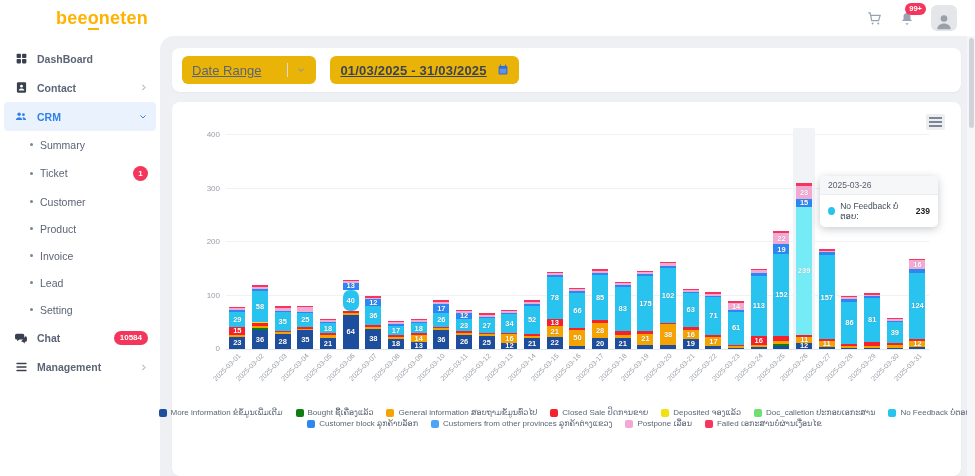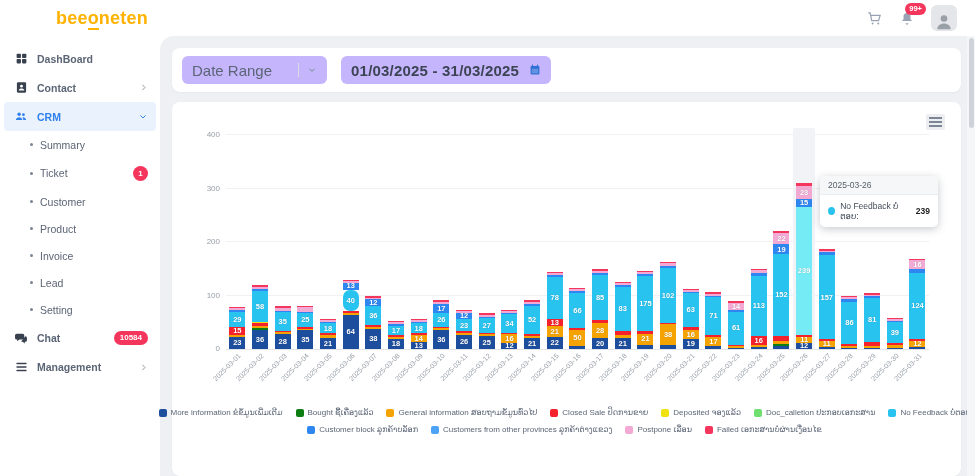--- a/index.html
+++ b/index.html
@@ -37,22 +37,22 @@
     border-radius:9px; padding:3px 6px; line-height:1; margin-left:auto; }
   .badge-round { background:#F5365C; color:#fff; font-size:8px; font-weight:700;
     border-radius:50%; width:15px; height:15px; display:flex; align-items:center;
     justify-content:center; margin-left:auto; }
 
   
   .main { flex:1; background:#eef0f4; border-top-left-radius:14px; padding:12px 14px 0 12px;
     display:flex; flex-direction:column; gap:10px; min-width:0; }
   .card { background:#ffffff; border-radius:8px; box-shadow:0 1px 2px rgba(30,40,60,.04); }
   .filter-card { padding:8px 10px; display:flex; align-items:center; gap:14px; flex:0 0 auto; }
-  .pill { background:#c4b5fd; border-radius:6px; display:flex; align-items:center;
-    height:28px; padding:0 10px; font-size:15px; color:#5b6575; cursor:pointer; }
+  .pill { background:#eab308; border-radius:6px; display:flex; align-items:center;
+    height:28px; padding:0 10px; font-size:13px; color:#5b6575; cursor:pointer;text-decoration:underline; }
   .pill .sep { width:1px; height:14px; background:#d9dce2; margin:0 8px 0 26px; }
   .date-pill { gap:10px; color:#3c4454; font-weight:700; letter-spacing:.2px; }
 
   
   .chart-card { flex:1; position:relative; padding:12px 18px 8px 14px; display:flex;
     flex-direction:column; min-height:0; }
   .chart-menu { position:absolute; top:12px; right:16px; display:flex; flex-direction:column;
     gap:2.5px; cursor:pointer; padding:3px; background:#eceef2; border-radius:2px; }
   .chart-menu span { display:block; width:13px; height:1.5px; background:#7d8694; }
   .plot-wrap { position:relative; margin:22px 14px 0 6px; height:214px; flex:0 0 auto; }
@@ -63,21 +63,21 @@
   .cols { position:absolute; left:0; right:0; top:0; bottom:0; display:flex; align-items:flex-end; }
   .col { flex:1; position:relative; height:100%; display:flex; align-items:flex-end; justify-content:center; }
   .hl-band { position:absolute; left:0; right:0; top:-8px; bottom:0; background:#f2f3f6; }
   .bar { position:relative; width:16px; display:flex; flex-direction:column-reverse; }
   .seg { width:100%; position:relative; display:flex; align-items:center; justify-content:center; }
   .seg .val { color:#fff; font-size:7.5px; font-weight:700; line-height:1; text-shadow:0 0 1px rgba(0,0,0,.25); }
   .xlabel { position:absolute; top:calc(100% + 3px); right:50%; width:52px; text-align:right;
     transform:rotate(-45deg); transform-origin:top right; font-size:7px; color:#9aa0a9; white-space:nowrap; }
 
   
-  .legend { margin-top:58px; display:flex; flex-direction:column; gap:8px; align-items:center; flex:0 0 auto; }
+  .legend { margin-top:58px; display:flex; flex-direction:column; gap:2px; align-items:center; flex:0 0 auto; }
   .legend-row { display:flex; gap:13px; justify-content:center; flex-wrap:nowrap; }
   .legend-item { display:flex; align-items:center; gap:4px; font-size:8px; color:#5b6575; cursor:pointer; white-space:nowrap; }
   .swatch { width:8px; height:8px; border-radius:2px; flex:0 0 8px; }
 
   
   .tooltip { position:absolute; left:648px; top:74px; width:118px; background:#ffffff;
     border-radius:5px; box-shadow:0 2px 8px rgba(30,40,60,.25); z-index:5; overflow:hidden; }
   .tooltip-head { background:#f6f7f8; border-bottom:1px solid #ebedf0; padding:4px 8px;
     font-size:8.5px; color:#555e6b; }
   .tooltip-body { padding:6px 8px; display:flex; align-items:center; gap:5px; font-size:8.5px; color:#444c59; }

